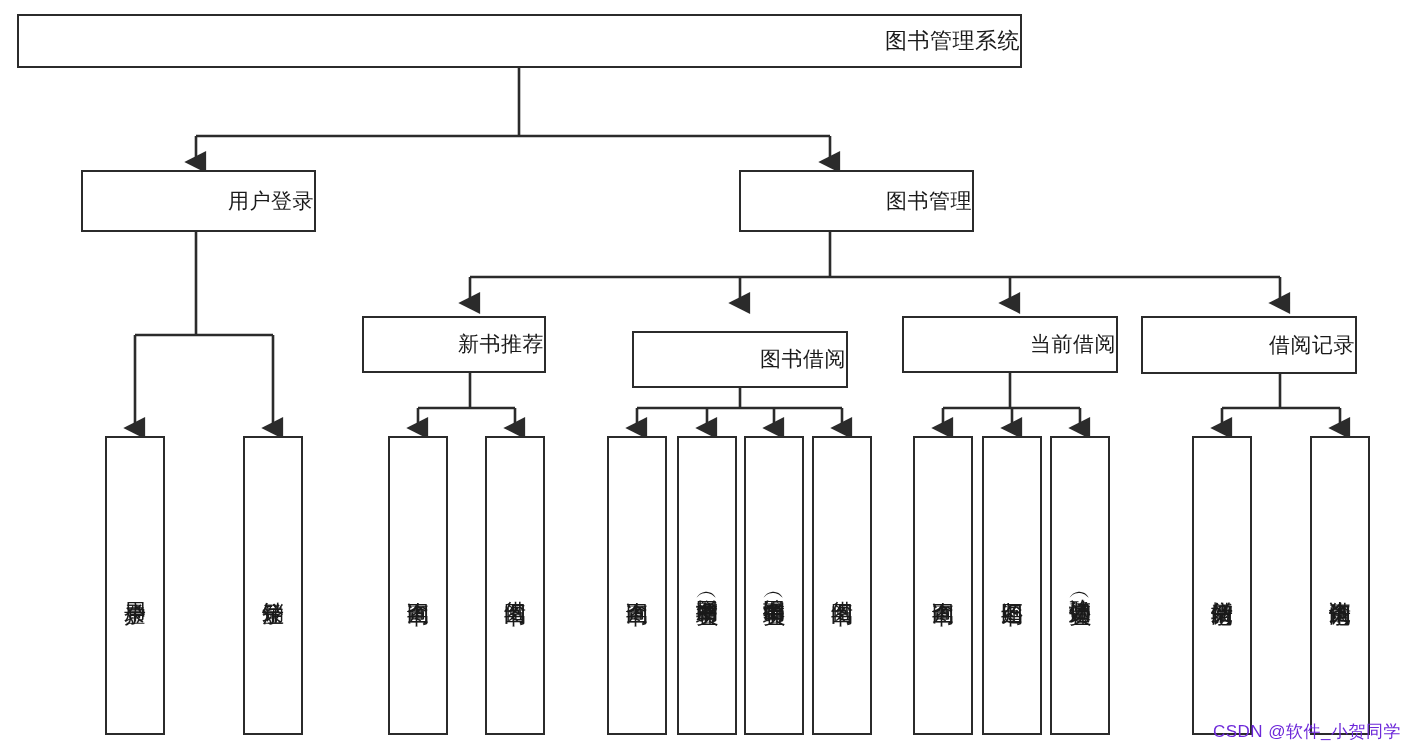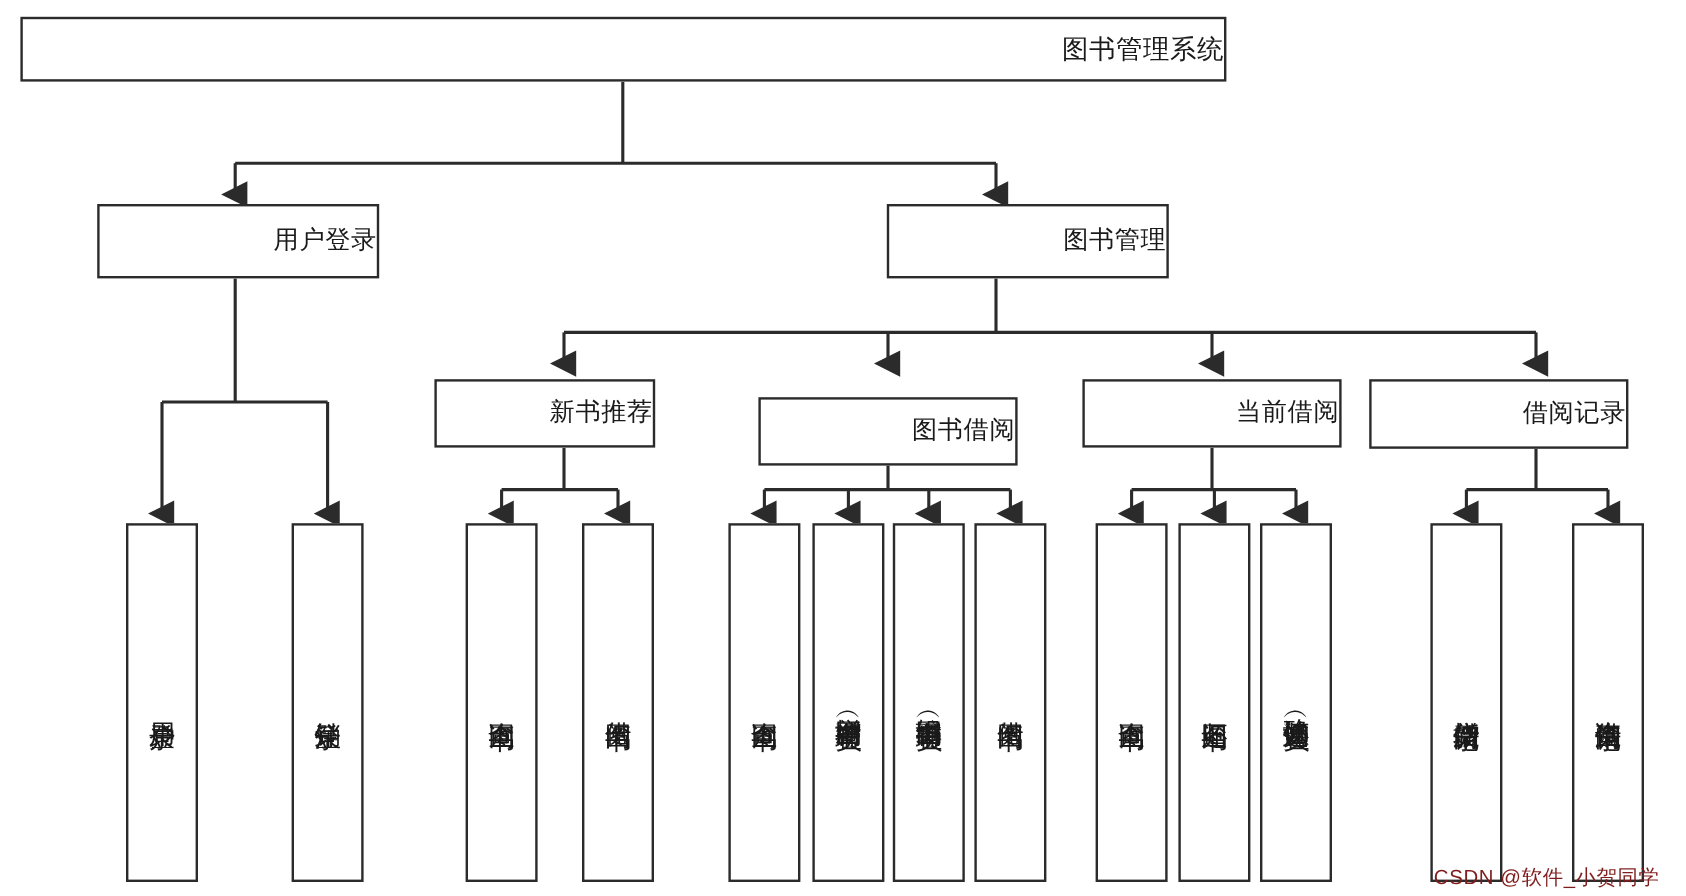--- a/index.html
+++ b/index.html
@@ -56,24 +56,24 @@
   .node.vert .node-label {
     writing-mode: vertical-rl;
     text-orientation: upright;
     font-size: 22px;
     line-height: 1.1;
     letter-spacing: 1px;
     white-space: nowrap;
   }
   #watermark {
     position: absolute;
-    right: 22px;
+    right: 4px;
     bottom: 4px;
     font-size: 17px;
-    color: #7f1d1d;
+    color: #6d28d9;
     letter-spacing: 0.5px;
     z-index: 5;
     pointer-events: none;
     white-space: nowrap;
     font-family: "Liberation Sans", "DejaVu Sans", sans-serif;
   }
 </style>
 </head>
 <body>
 

